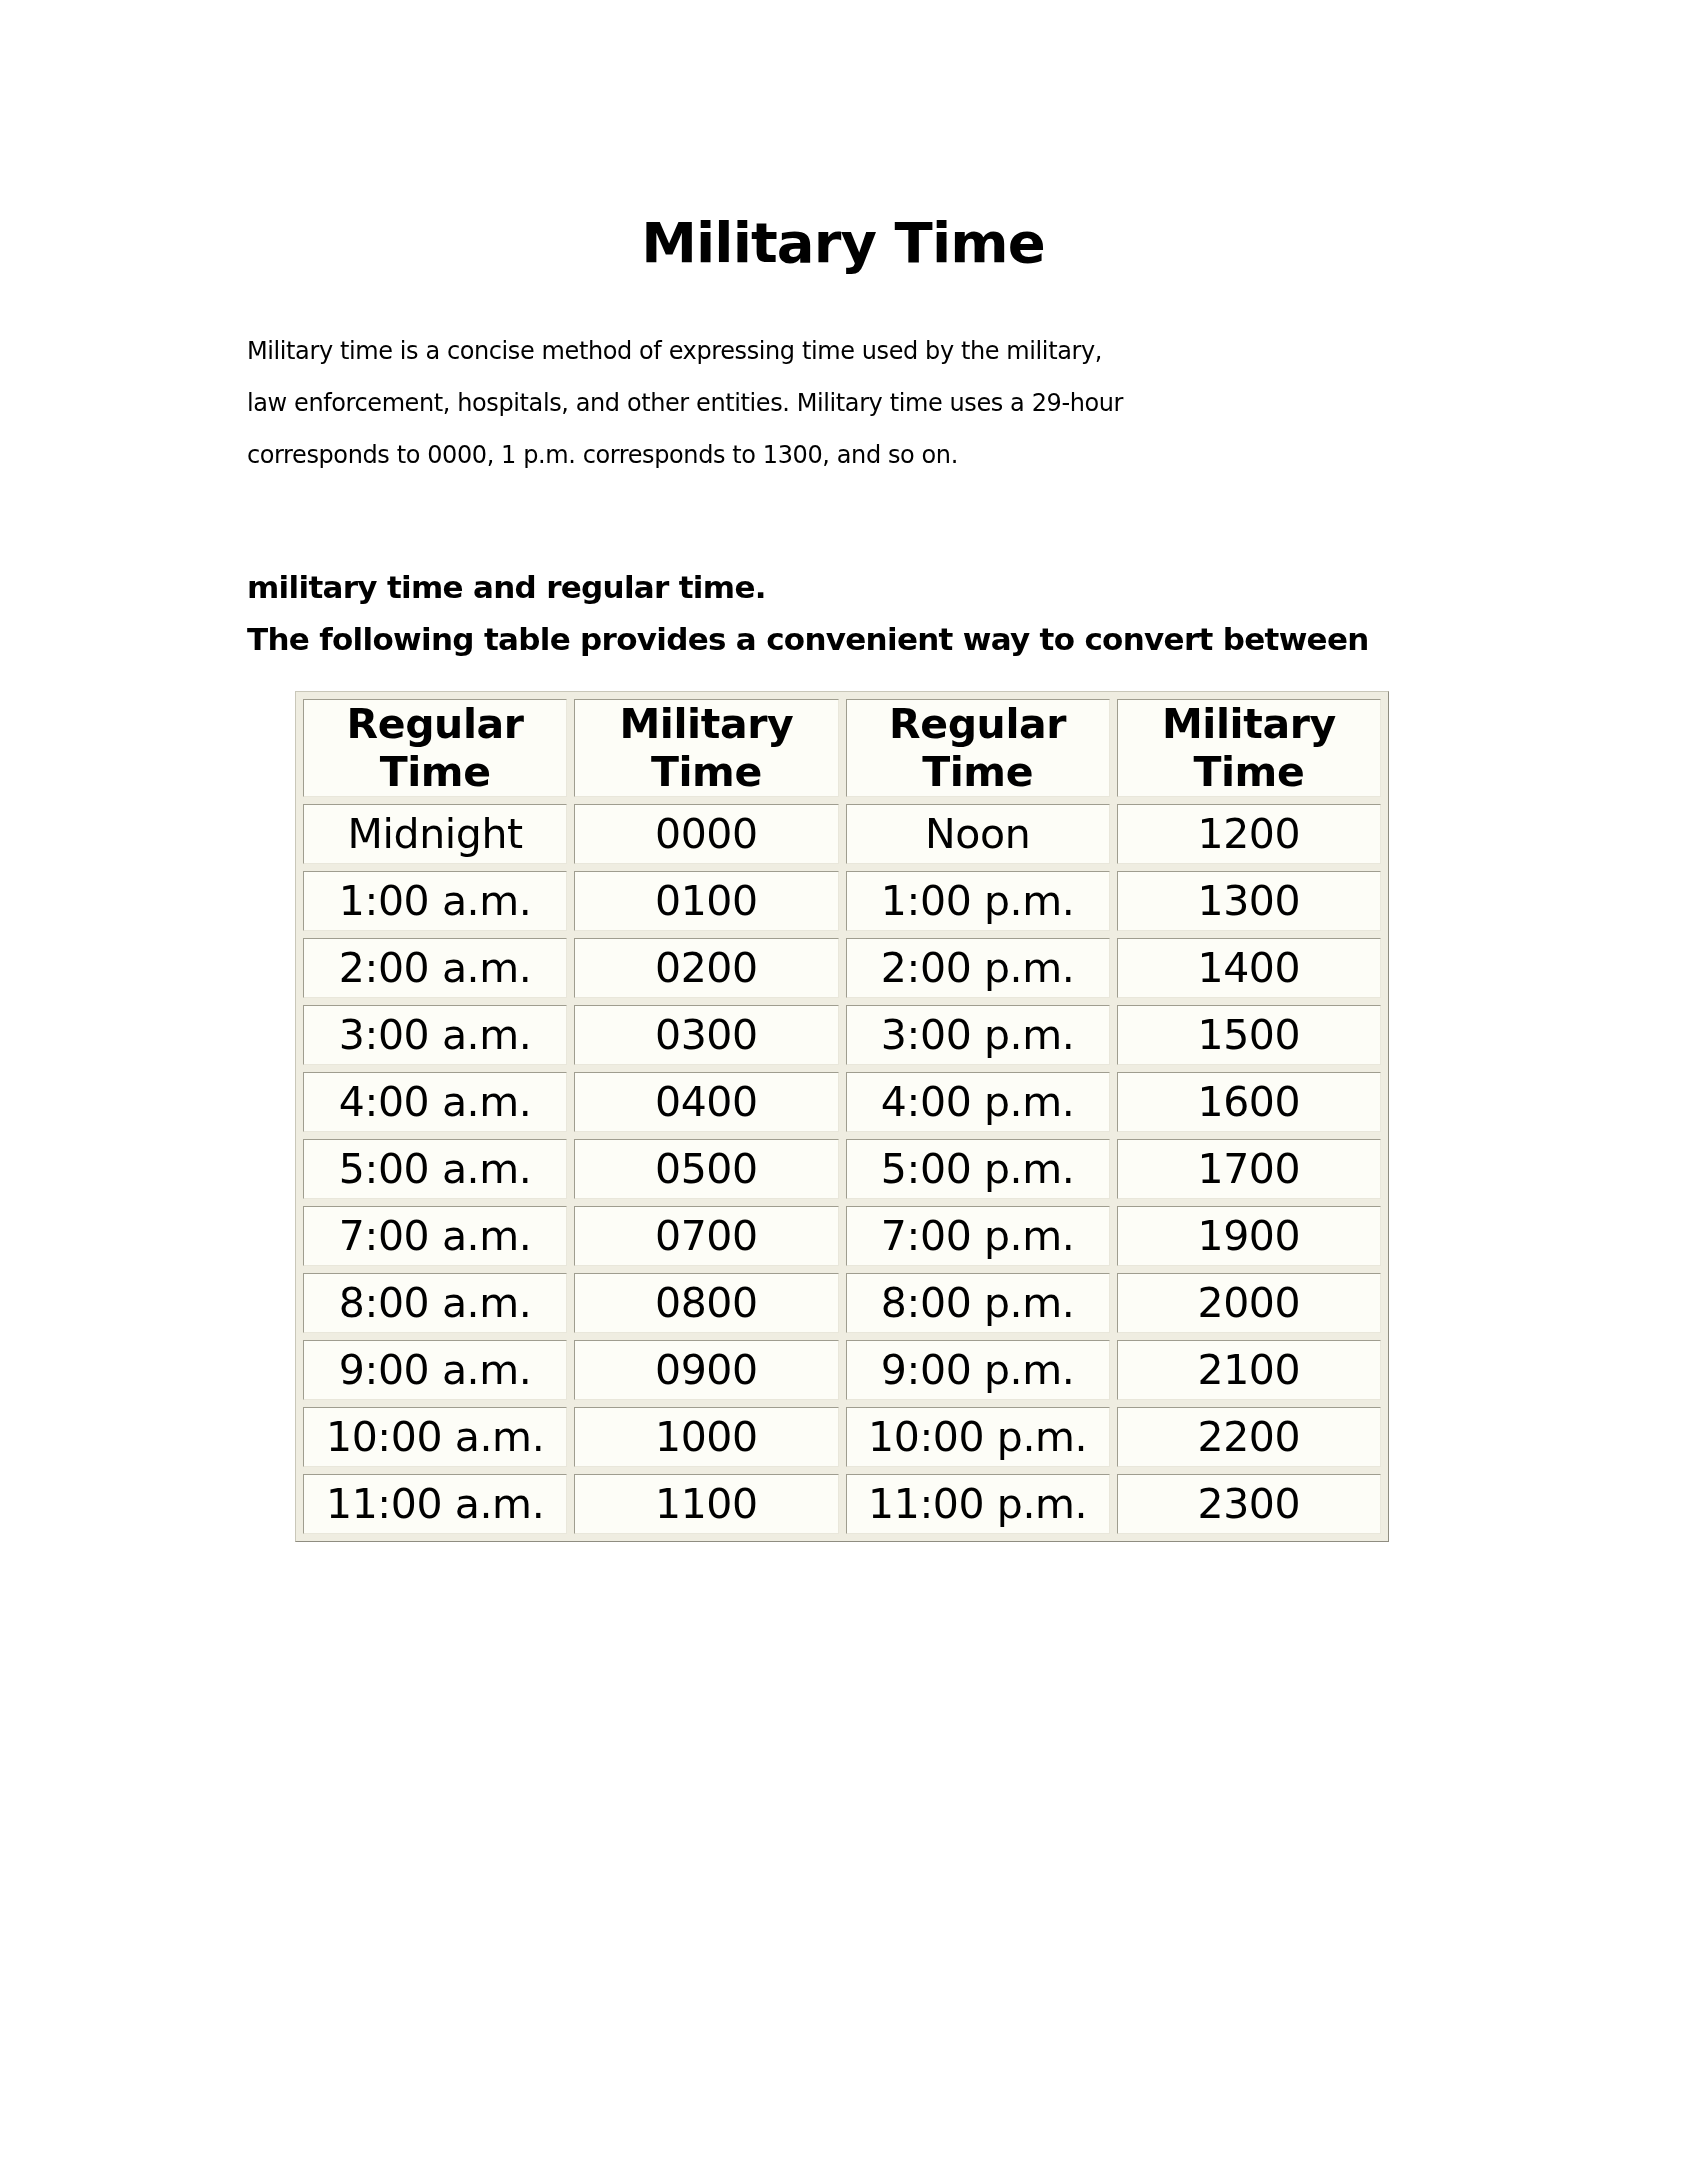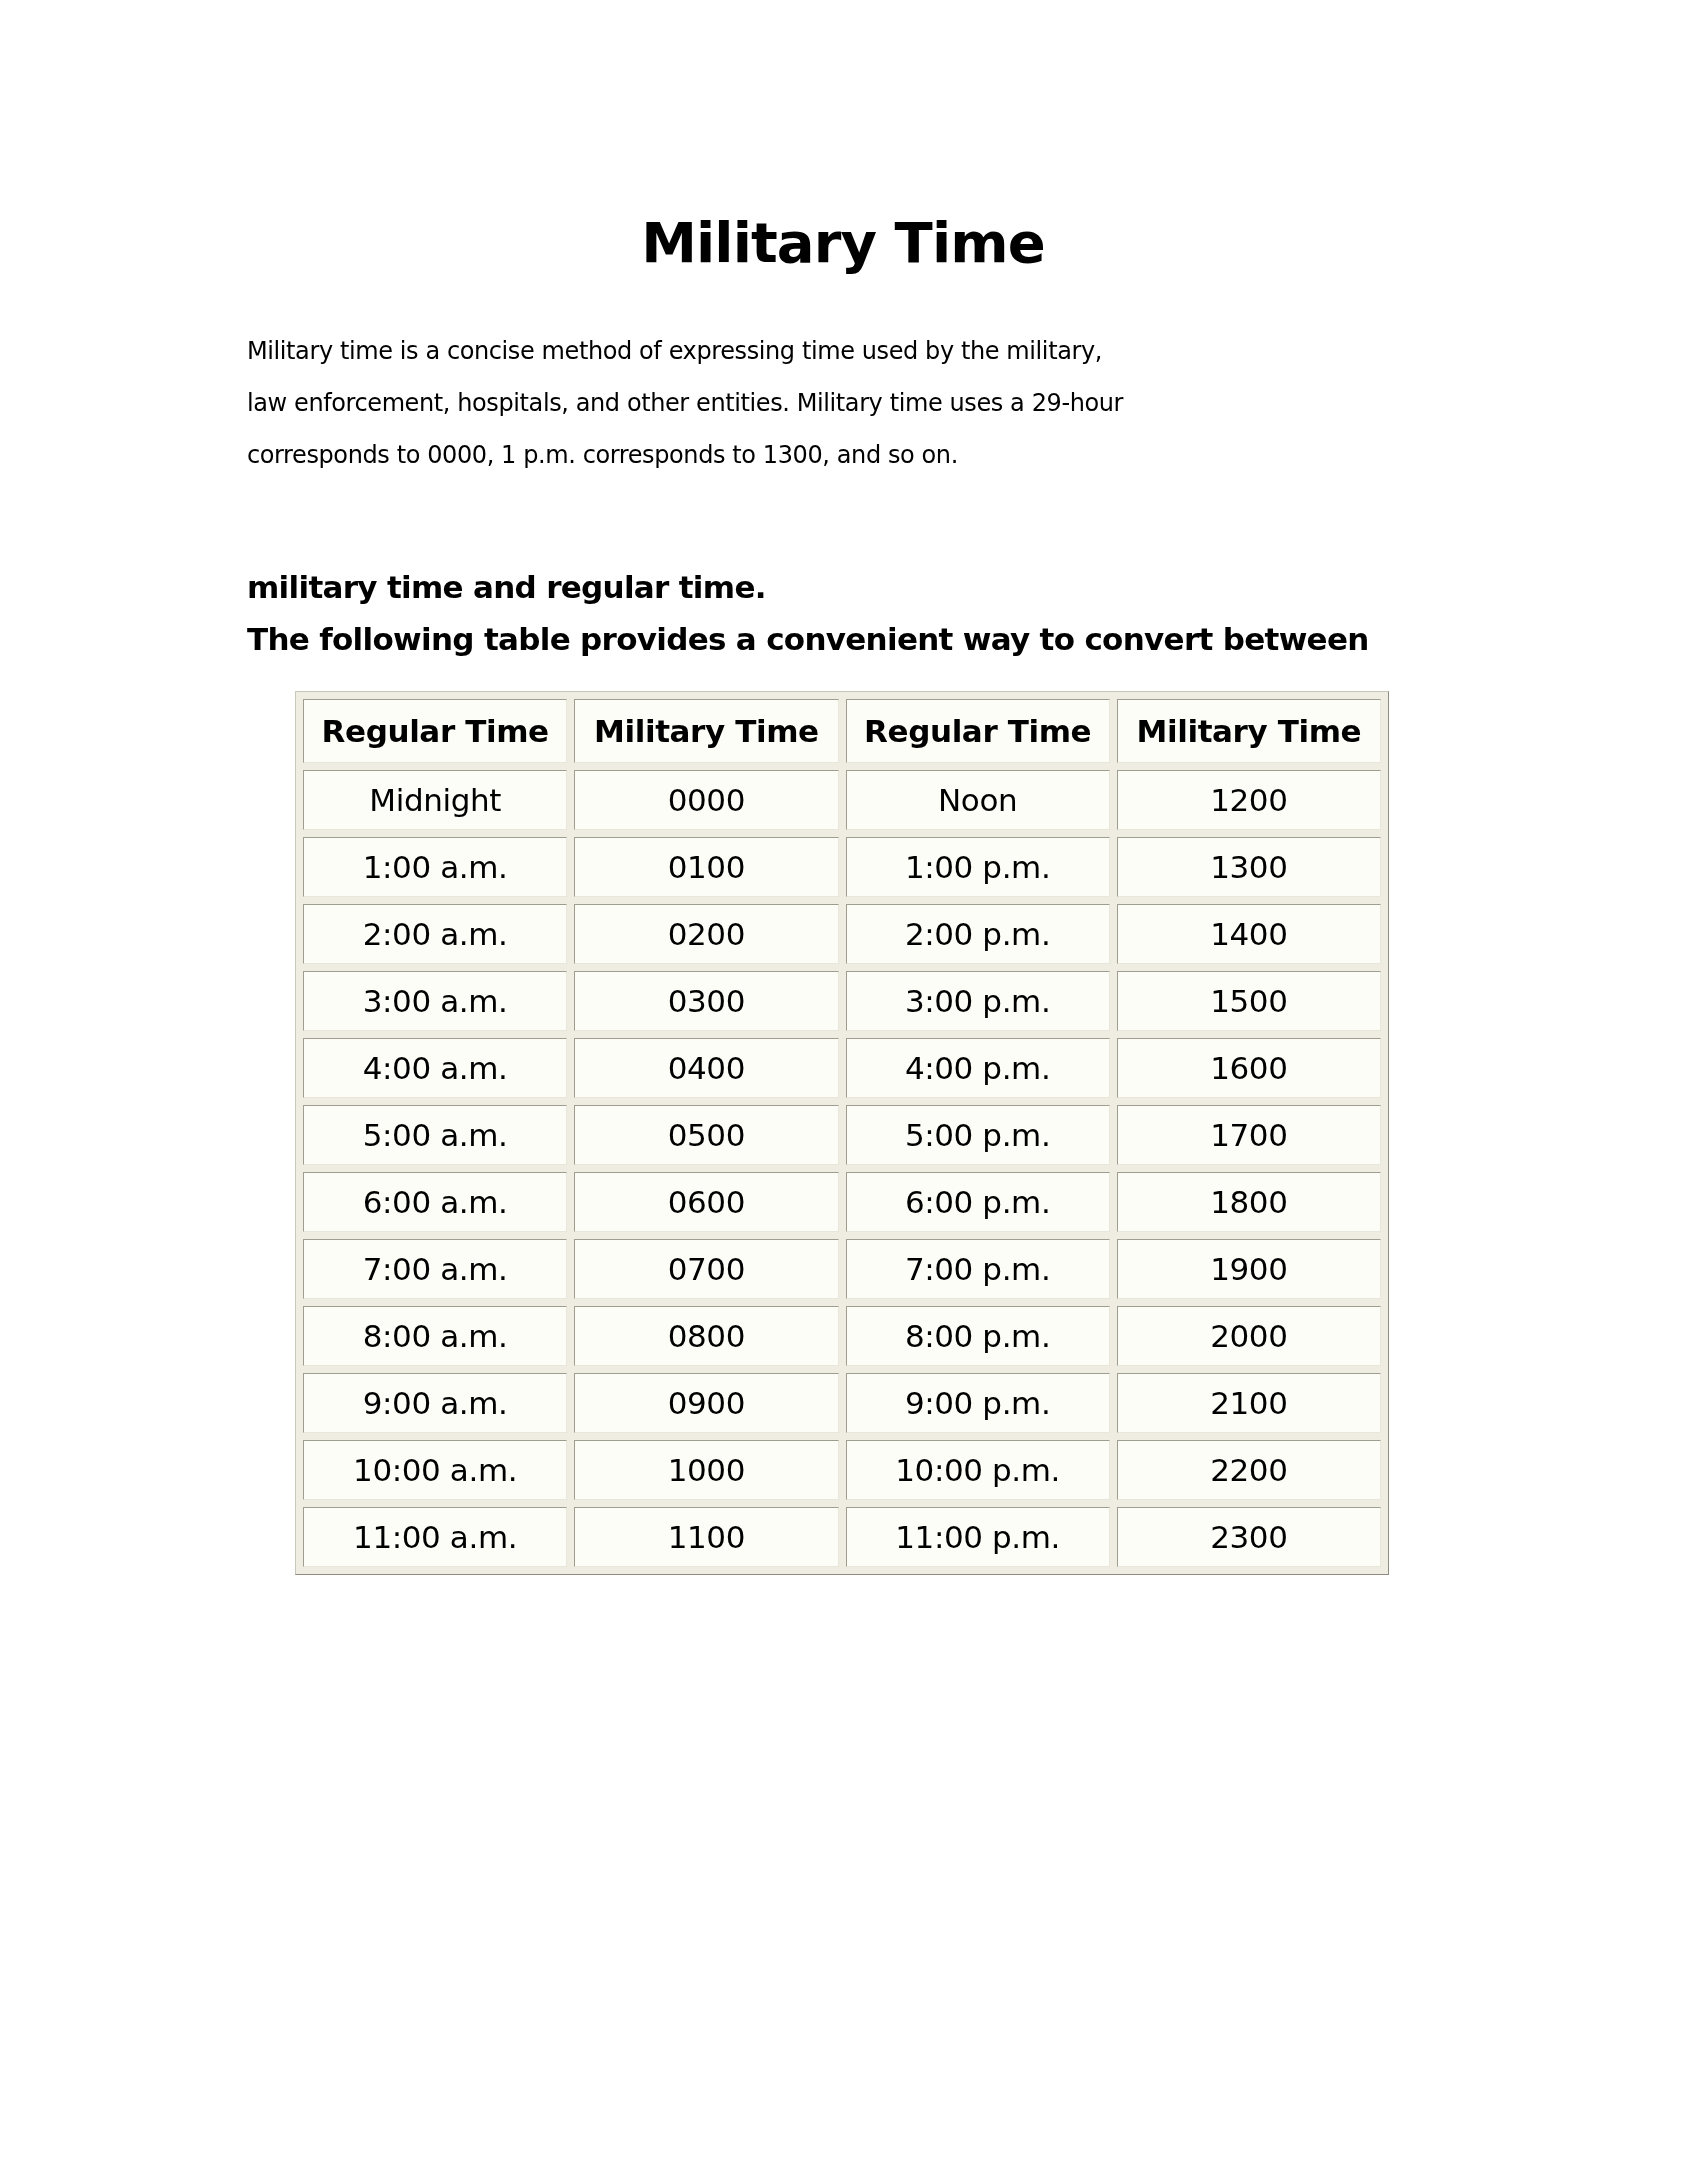--- a/index.html
+++ b/index.html
@@ -57,21 +57,21 @@
   }
   table.conversion th,
   table.conversion td {
     height: 60px;
     padding: 0 14px;
     text-align: center;
     vertical-align: middle;
     background: #fdfdf7;
     border: 1.7px solid;
     border-color: #9f9d8f #e9e7db #e9e7db #9f9d8f;
-    font-size: 31px;
+    font-size: 41px;
     letter-spacing: -0.4px;
     font-weight: 400;
   }
   table.conversion th {
     font-weight: 700;
     height: 64px;
   }
 </style>
 </head>
 <body>
@@ -131,26 +131,20 @@
           <td>4:00 p.m.</td>
           <td>1600</td>
         </tr>
         <tr>
           <td>5:00 a.m.</td>
           <td>0500</td>
           <td>5:00 p.m.</td>
           <td>1700</td>
         </tr>
         <tr>
-          <td>6:00 a.m.</td>
-          <td>0600</td>
-          <td>6:00 p.m.</td>
-          <td>1800</td>
-        </tr>
-        <tr>
           <td>7:00 a.m.</td>
           <td>0700</td>
           <td>7:00 p.m.</td>
           <td>1900</td>
         </tr>
         <tr>
           <td>8:00 a.m.</td>
           <td>0800</td>
           <td>8:00 p.m.</td>
           <td>2000</td>

